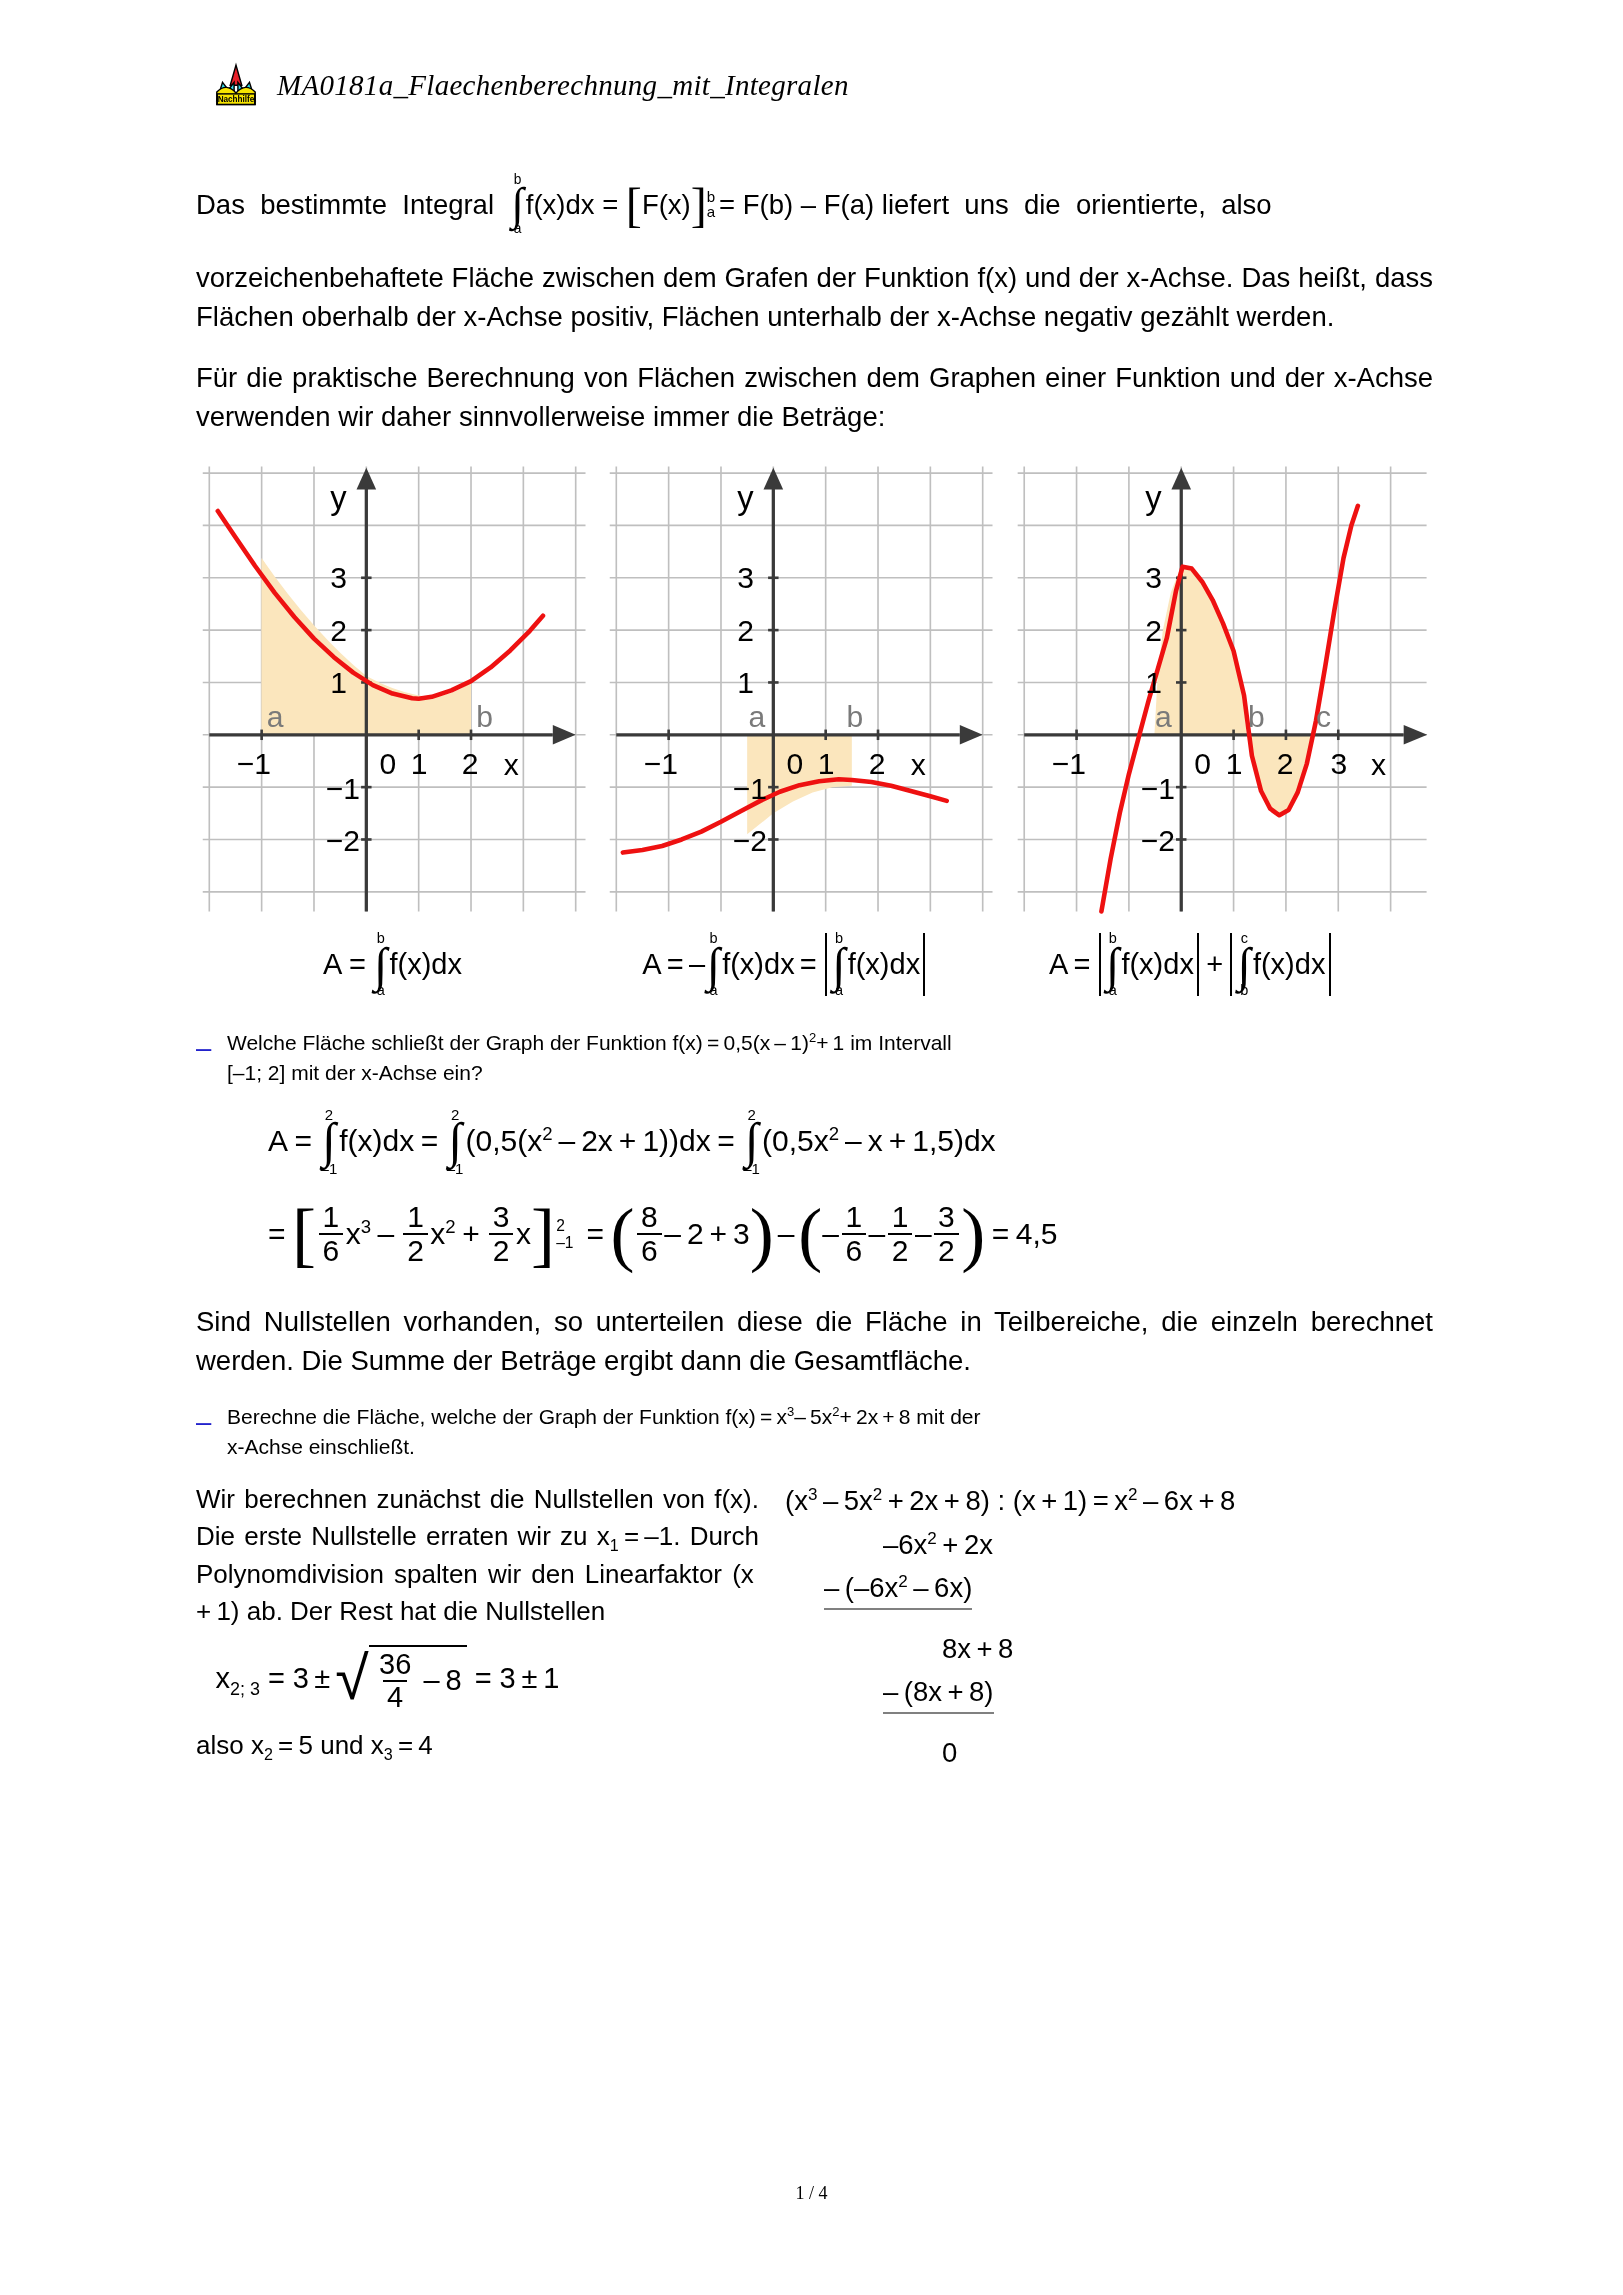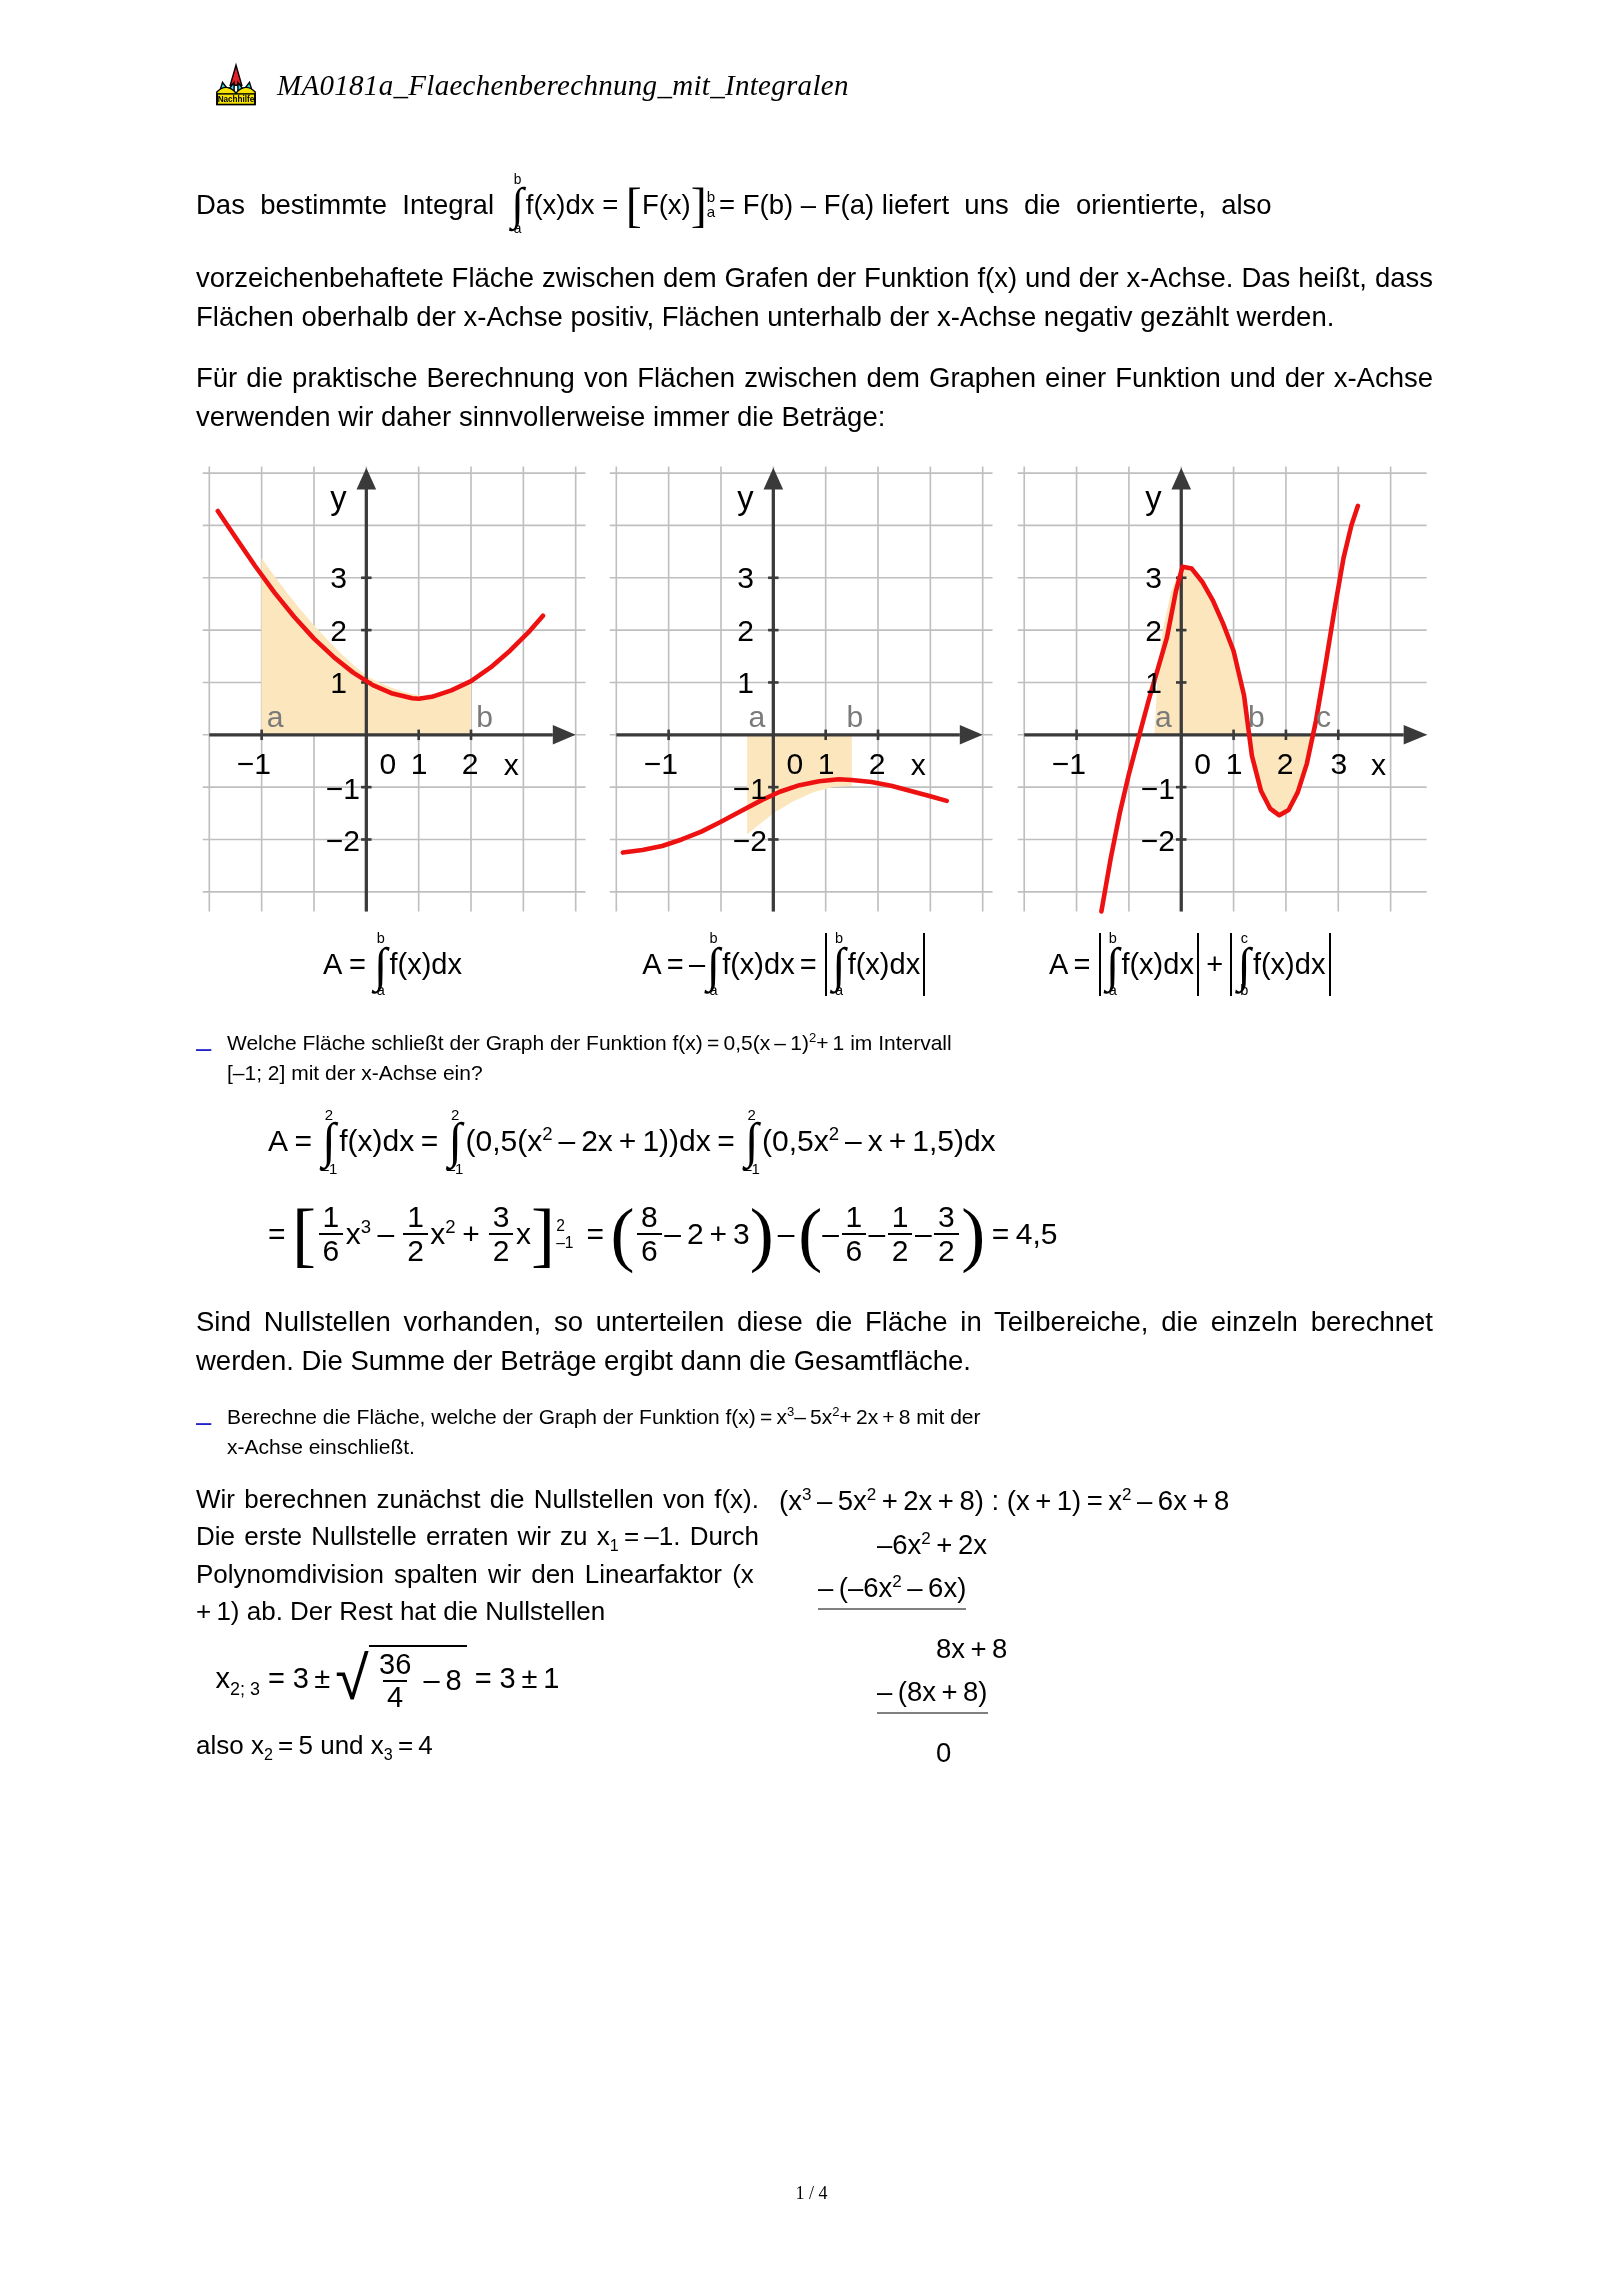--- a/index.html
+++ b/index.html
@@ -66,21 +66,21 @@
   
   .bullet-item { display:flex; gap:15.7px; margin:0 0 11.8px 0; }
   .bullet-dash { color:#2222cc; font-size:27.5px; line-height:1.42; flex:0 0 auto; }
   .bullet-text { font-size:21px; line-height:1.42; text-align:justify; flex:1; }
 
   
   .eq-block { margin:19.6px 0 17px 72px; font-size:30px; display:flex; align-items:center; flex-wrap:wrap; }
   .eq-block2 { margin:15.7px 0 26px 72px; font-size:30px; display:flex; align-items:center; }
 
   
-  .two-col { display:flex; margin-top:19.6px; gap:20px; }
+  .two-col { display:flex; margin-top:19.6px; gap:26px; }
   .col-left { width:563px; }
   .col-right { width:628px; padding-top:3.9px; }
   .col-left p { font-size:26px; line-height:1.44; margin:0 0 14.4px 0; text-align:justify; }
   .poly-line { font-size:27.5px; margin:0 0 10.5px 0; white-space:nowrap; }
   .poly-line.underlined { display:inline-block; border-bottom:2.6px solid #808080; padding-bottom:3.9px; }
   .poly-row { margin:0 0 11.8px 0; }
   .indent1 { padding-left:39px; }
   .indent2 { padding-left:98px; }
   .indent3 { padding-left:157px; }
 

